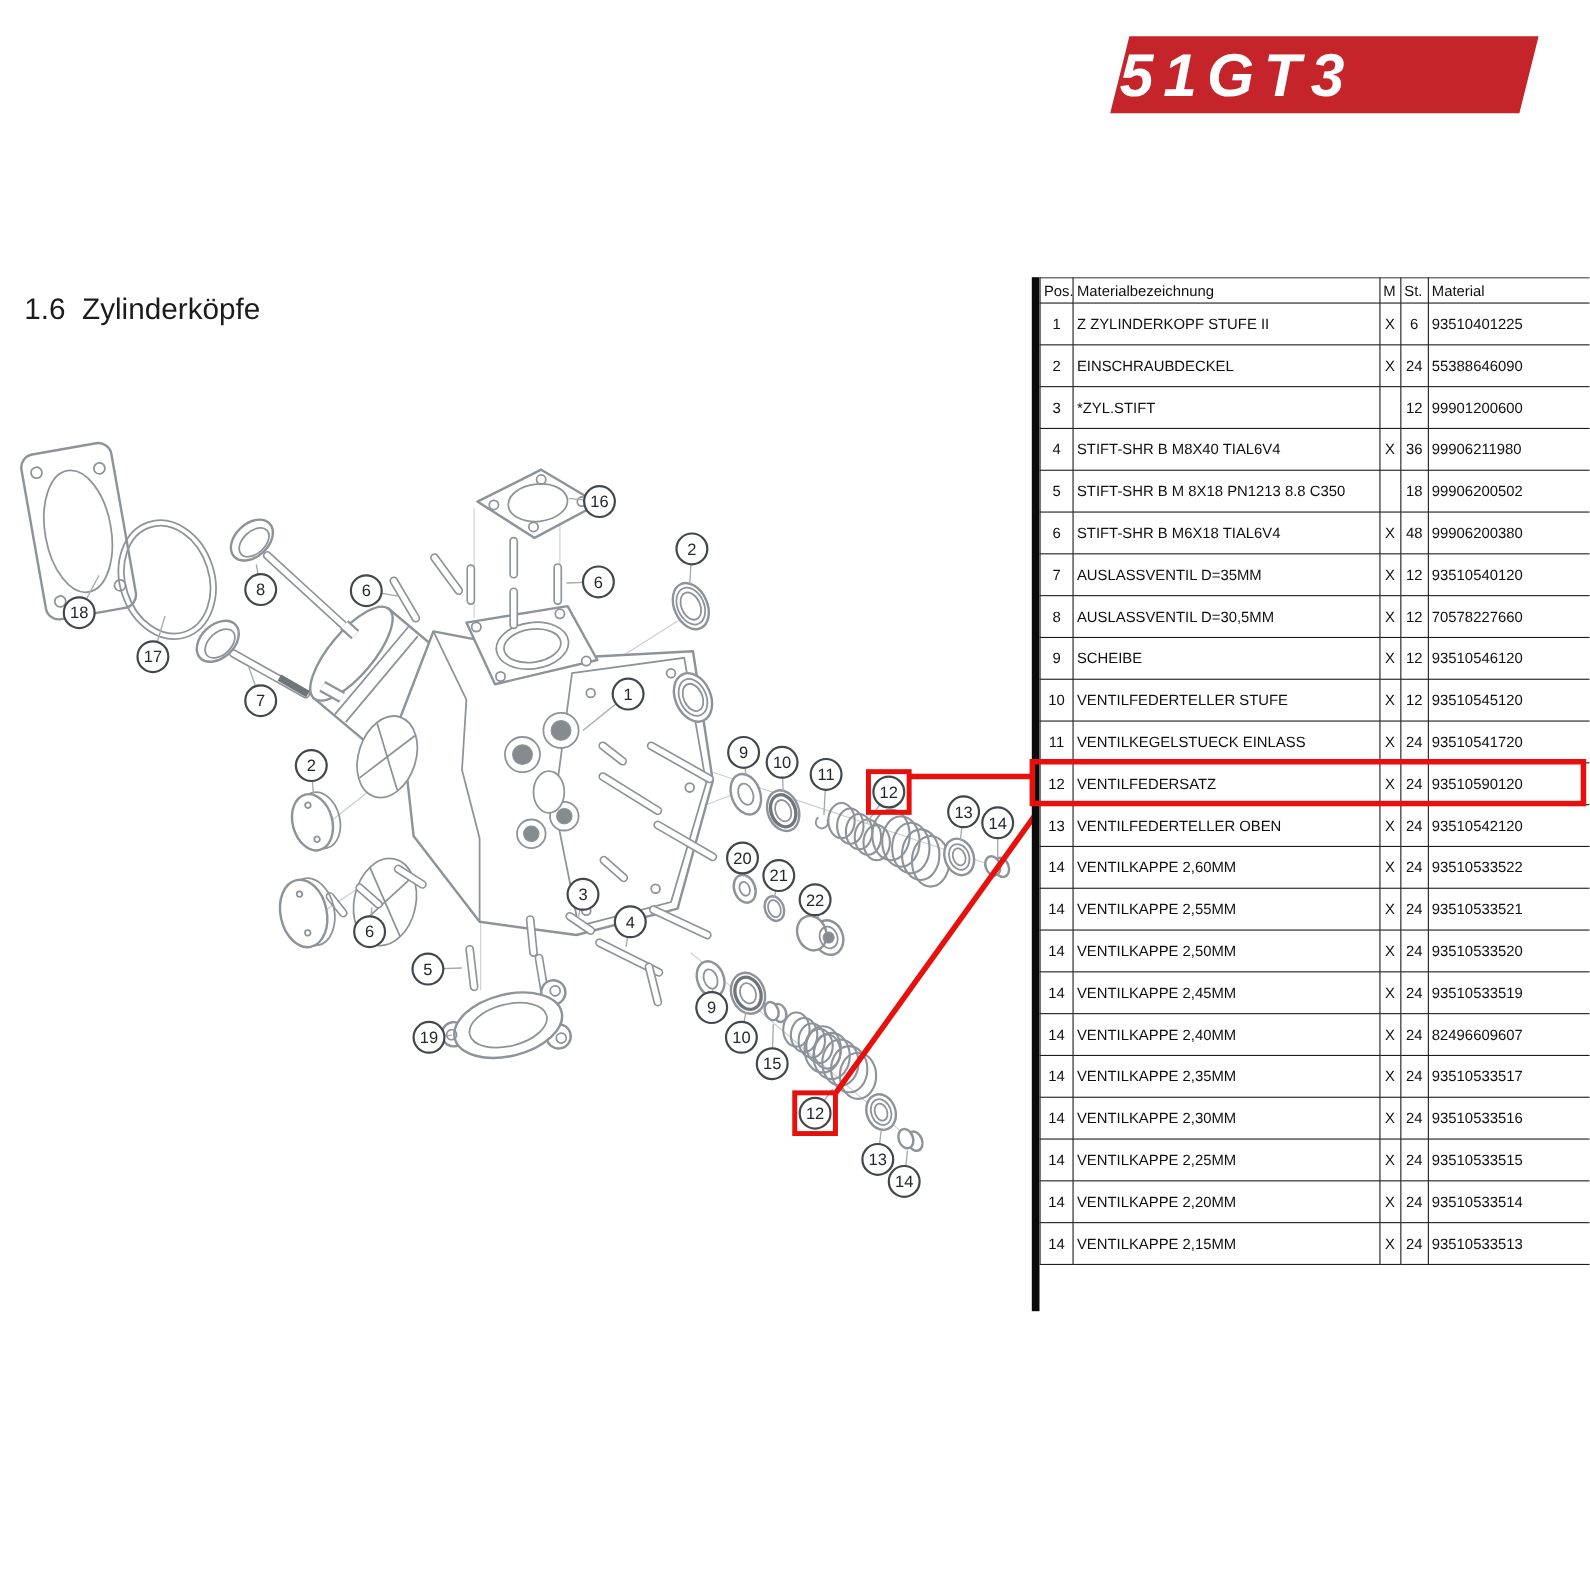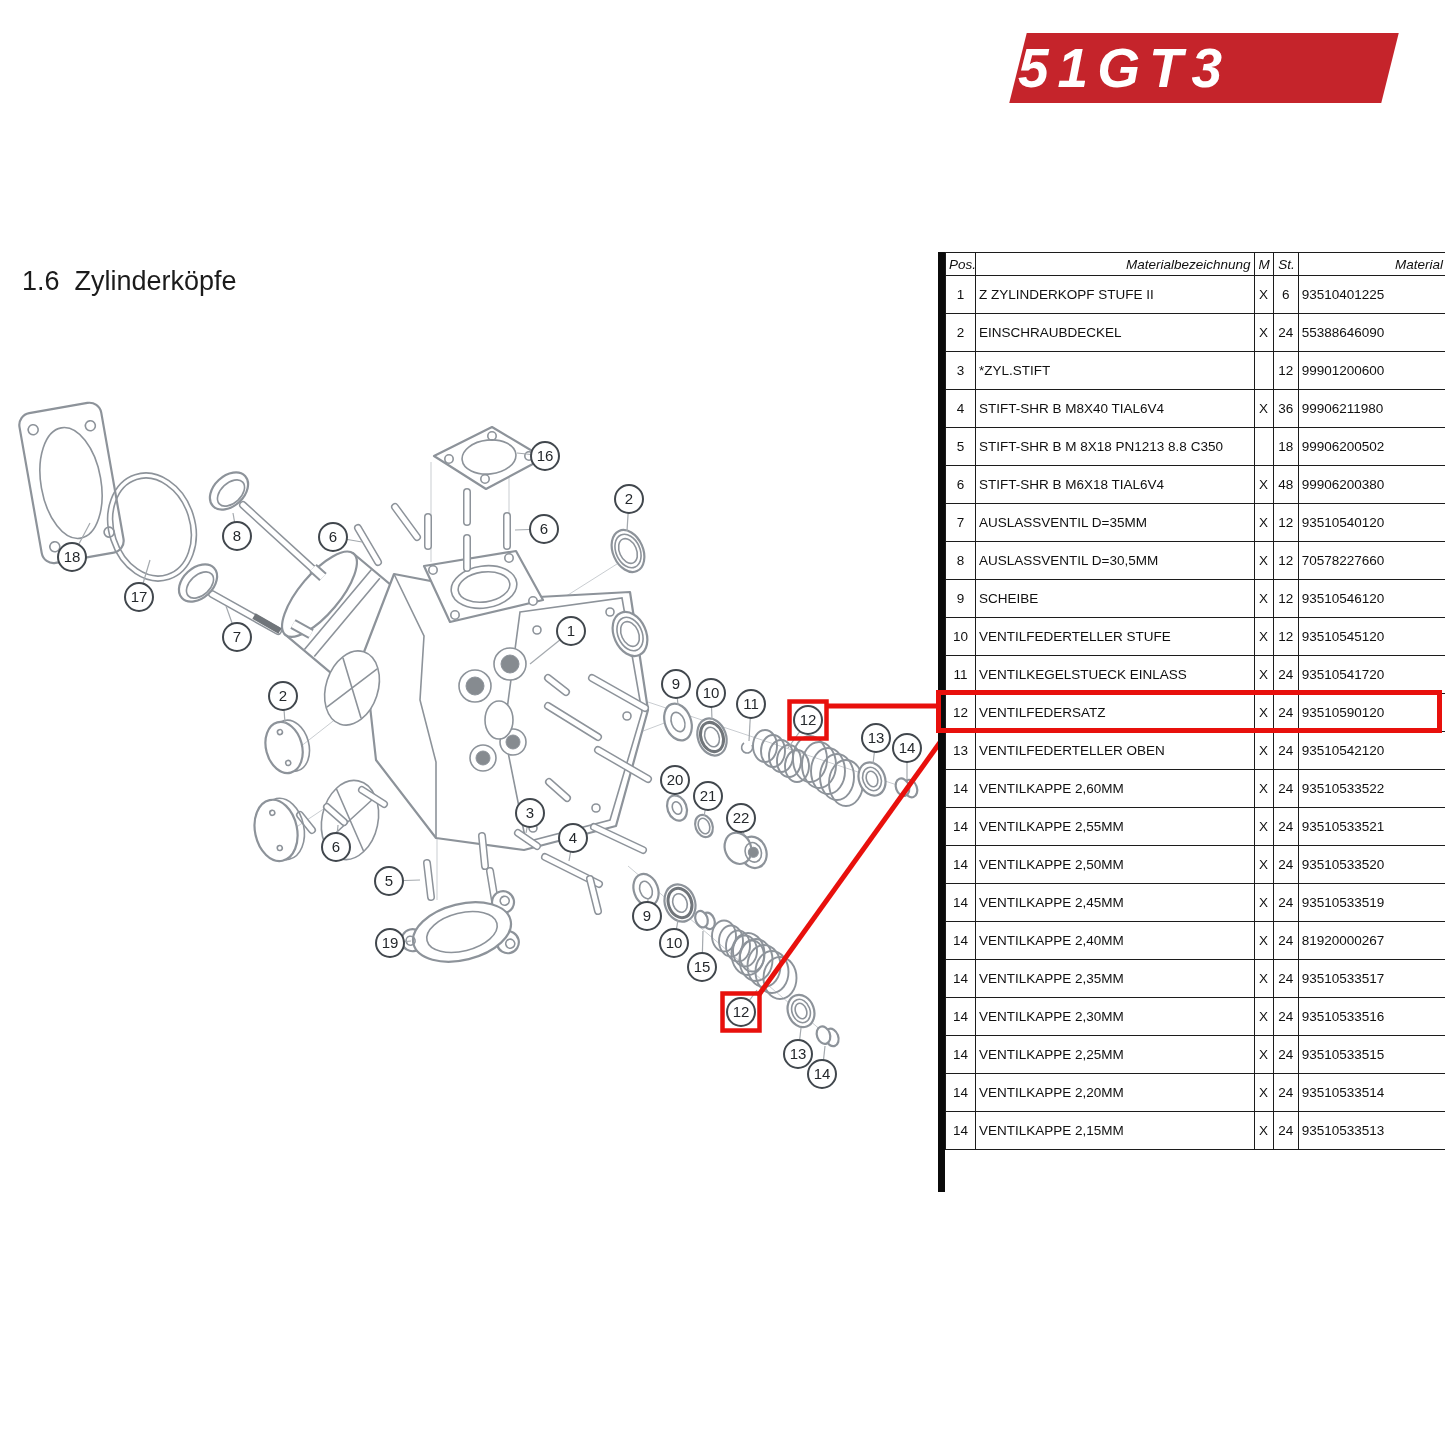--- a/index.html
+++ b/index.html
@@ -44,21 +44,21 @@
   .redline{stroke:var(--hl,#e8100c);stroke-width:5;}
 
   
   #table-bar{position:absolute;left:938px;top:252px;width:7px;height:940px;
              background:var(--bar,#0b0b0b);}
   #table-wrap{position:absolute;left:945px;top:252px;width:500px;height:911px;overflow:hidden;}
   table.parts{border-collapse:collapse;width:502px;table-layout:fixed;
               font-size:13.5px;color:#101010;}
   table.parts th,table.parts td{border:1.4px solid var(--tb,#1c1c1c);
               padding:0 3px;overflow:hidden;white-space:nowrap;font-weight:normal;}
-  table.parts thead th{height:22px;text-align:right;font-style:italic;}
+  table.parts thead th{height:22px;text-align:left;}
   table.parts tbody td{height:37px;}
   .c{text-align:center;padding:0;}
   #row-highlight{position:absolute;left:936px;width:506px;height:43px;
                  border:5px solid var(--hl,#e8100c);box-sizing:border-box;
                  pointer-events:none;z-index:5;display:none;}
 </style>
 </head>
 <body>
 
 <div id="stage">
@@ -572,21 +572,21 @@
             <td>VENTILKAPPE 2,45MM</td>
             <td class="c">X</td>
             <td class="c">24</td>
             <td>93510533519</td>
           </tr>
           <tr>
             <td class="c">14</td>
             <td>VENTILKAPPE 2,40MM</td>
             <td class="c">X</td>
             <td class="c">24</td>
-            <td>81920000267</td>
+            <td>82496609607</td>
           </tr>
           <tr>
             <td class="c">14</td>
             <td>VENTILKAPPE 2,35MM</td>
             <td class="c">X</td>
             <td class="c">24</td>
             <td>93510533517</td>
           </tr>
           <tr>
             <td class="c">14</td>

